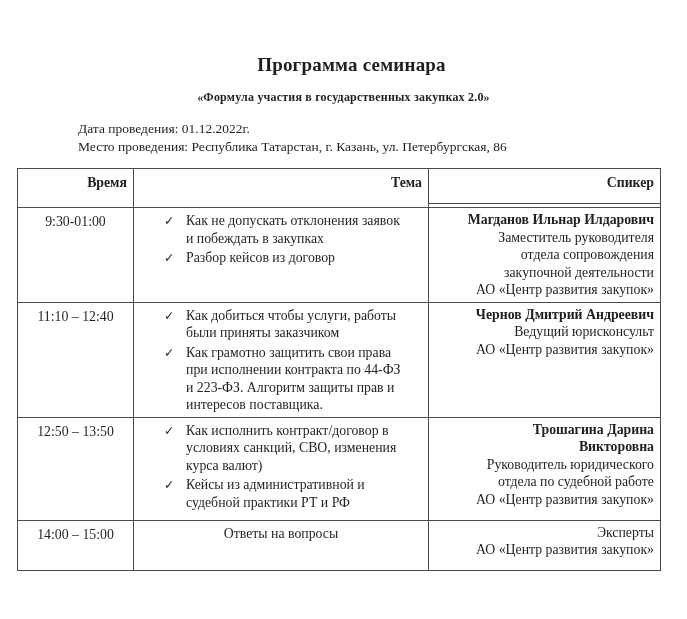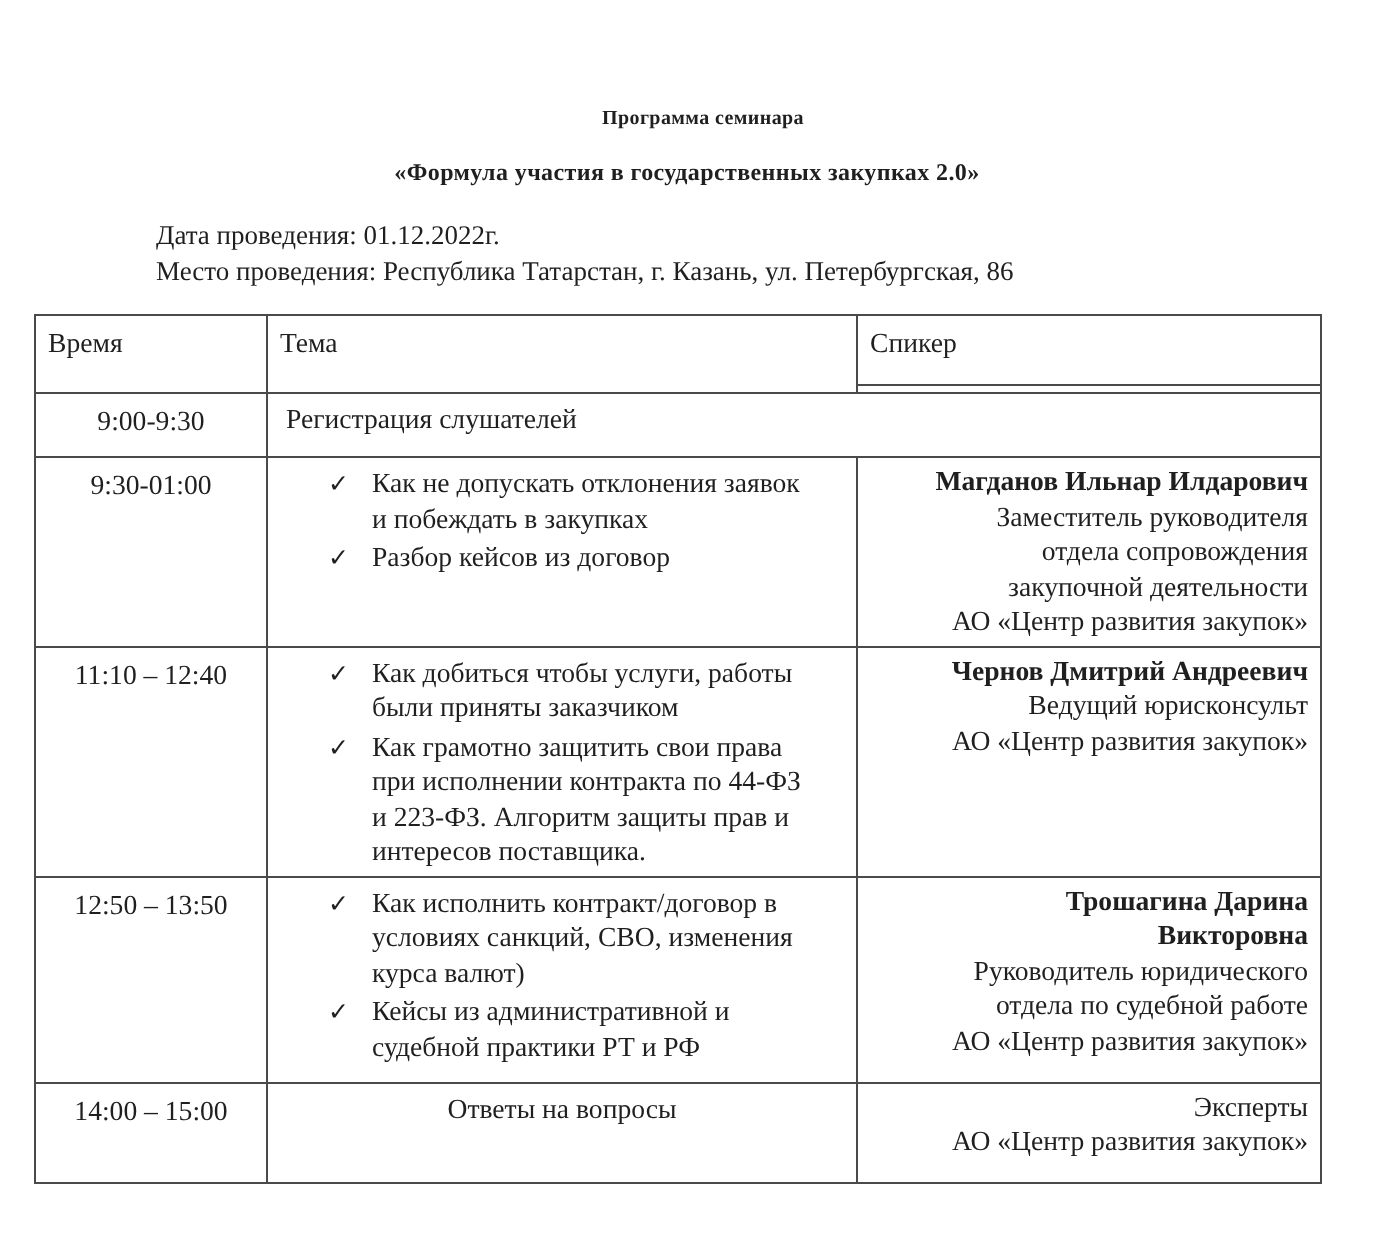--- a/index.html
+++ b/index.html
@@ -2,36 +2,36 @@
 <html><head>
 <meta charset="utf-8">
 <style>
   html,body{margin:0;padding:0;background:#ffffff;}
   .page{
     width:687px;height:619px;background:#ffffff;overflow:hidden;
     font-family:"Liberation Serif","DejaVu Serif",serif;color:#1f1f1f;
     position:relative;box-sizing:border-box;
   }
   .doc-title{
-    text-align:center;padding-top:54px;font-weight:bold;font-size:10px;letter-spacing:.2px;margin-left:16px;
+    text-align:center;padding-top:54px;font-weight:bold;font-size:19px;letter-spacing:.2px;margin-left:16px;
   }
   .doc-subtitle{
     text-align:center;margin-top:14px;font-weight:bold;font-size:12px;letter-spacing:.2px;
   }
   .meta{margin:15px 12px 0 78px;font-size:13.5px;line-height:17.5px;}
   table.program{
     margin:13px 0 0 17px;width:643px;border-collapse:collapse;table-layout:fixed;
     font-size:13.8px;line-height:17.5px;
   }
   .program th,.program td{
     border:1px solid #4a4a4a;vertical-align:top;padding:3px 6px;box-sizing:border-box;
     overflow:hidden;
   }
   .program thead th{
-    font-weight:normal;text-align:left;height:39px;padding-top:5px;position:relative;
+    font-weight:bold;text-align:right;height:39px;padding-top:5px;position:relative;
   }
   .th-speaker::after{
     content:"";position:absolute;left:0;right:0;bottom:3px;border-top:1px solid #4a4a4a;
   }
   .r1{height:32px}.r2{height:86px}.r3{height:110px}.r4{height:103px}.r5{height:50px}
   td.time{text-align:center;padding-top:5px;white-space:nowrap;}
   td.topic-plain{padding-left:9px;padding-top:4px;}
   td.topic-center{text-align:center;padding-top:4px;}
   td.topics{padding-top:4px;}
   .t-item{display:flex;align-items:flex-start;margin-top:2px;padding-left:24px;}
@@ -63,24 +63,20 @@
     </colgroup>
     <thead>
       <tr>
         <th>Время</th>
         <th>Тема</th>
         <th class="th-speaker">Спикер</th>
       </tr>
     </thead>
     <tbody>
 
-      <tr class="r1">
-        <td class="time">9:00-9:30</td>
-        <td class="topic-plain" colspan="2">Регистрация слушателей</td>
-      </tr>
 
       <tr class="r2">
         <td class="time">9:30-01:00</td>
         <td class="topics">
           <div class="t-item">
             <span class="check">✓</span>
             <span class="t-text">Как не допускать отклонения заявок
 и побеждать в закупках</span>
           </div>
           <div class="t-item">

